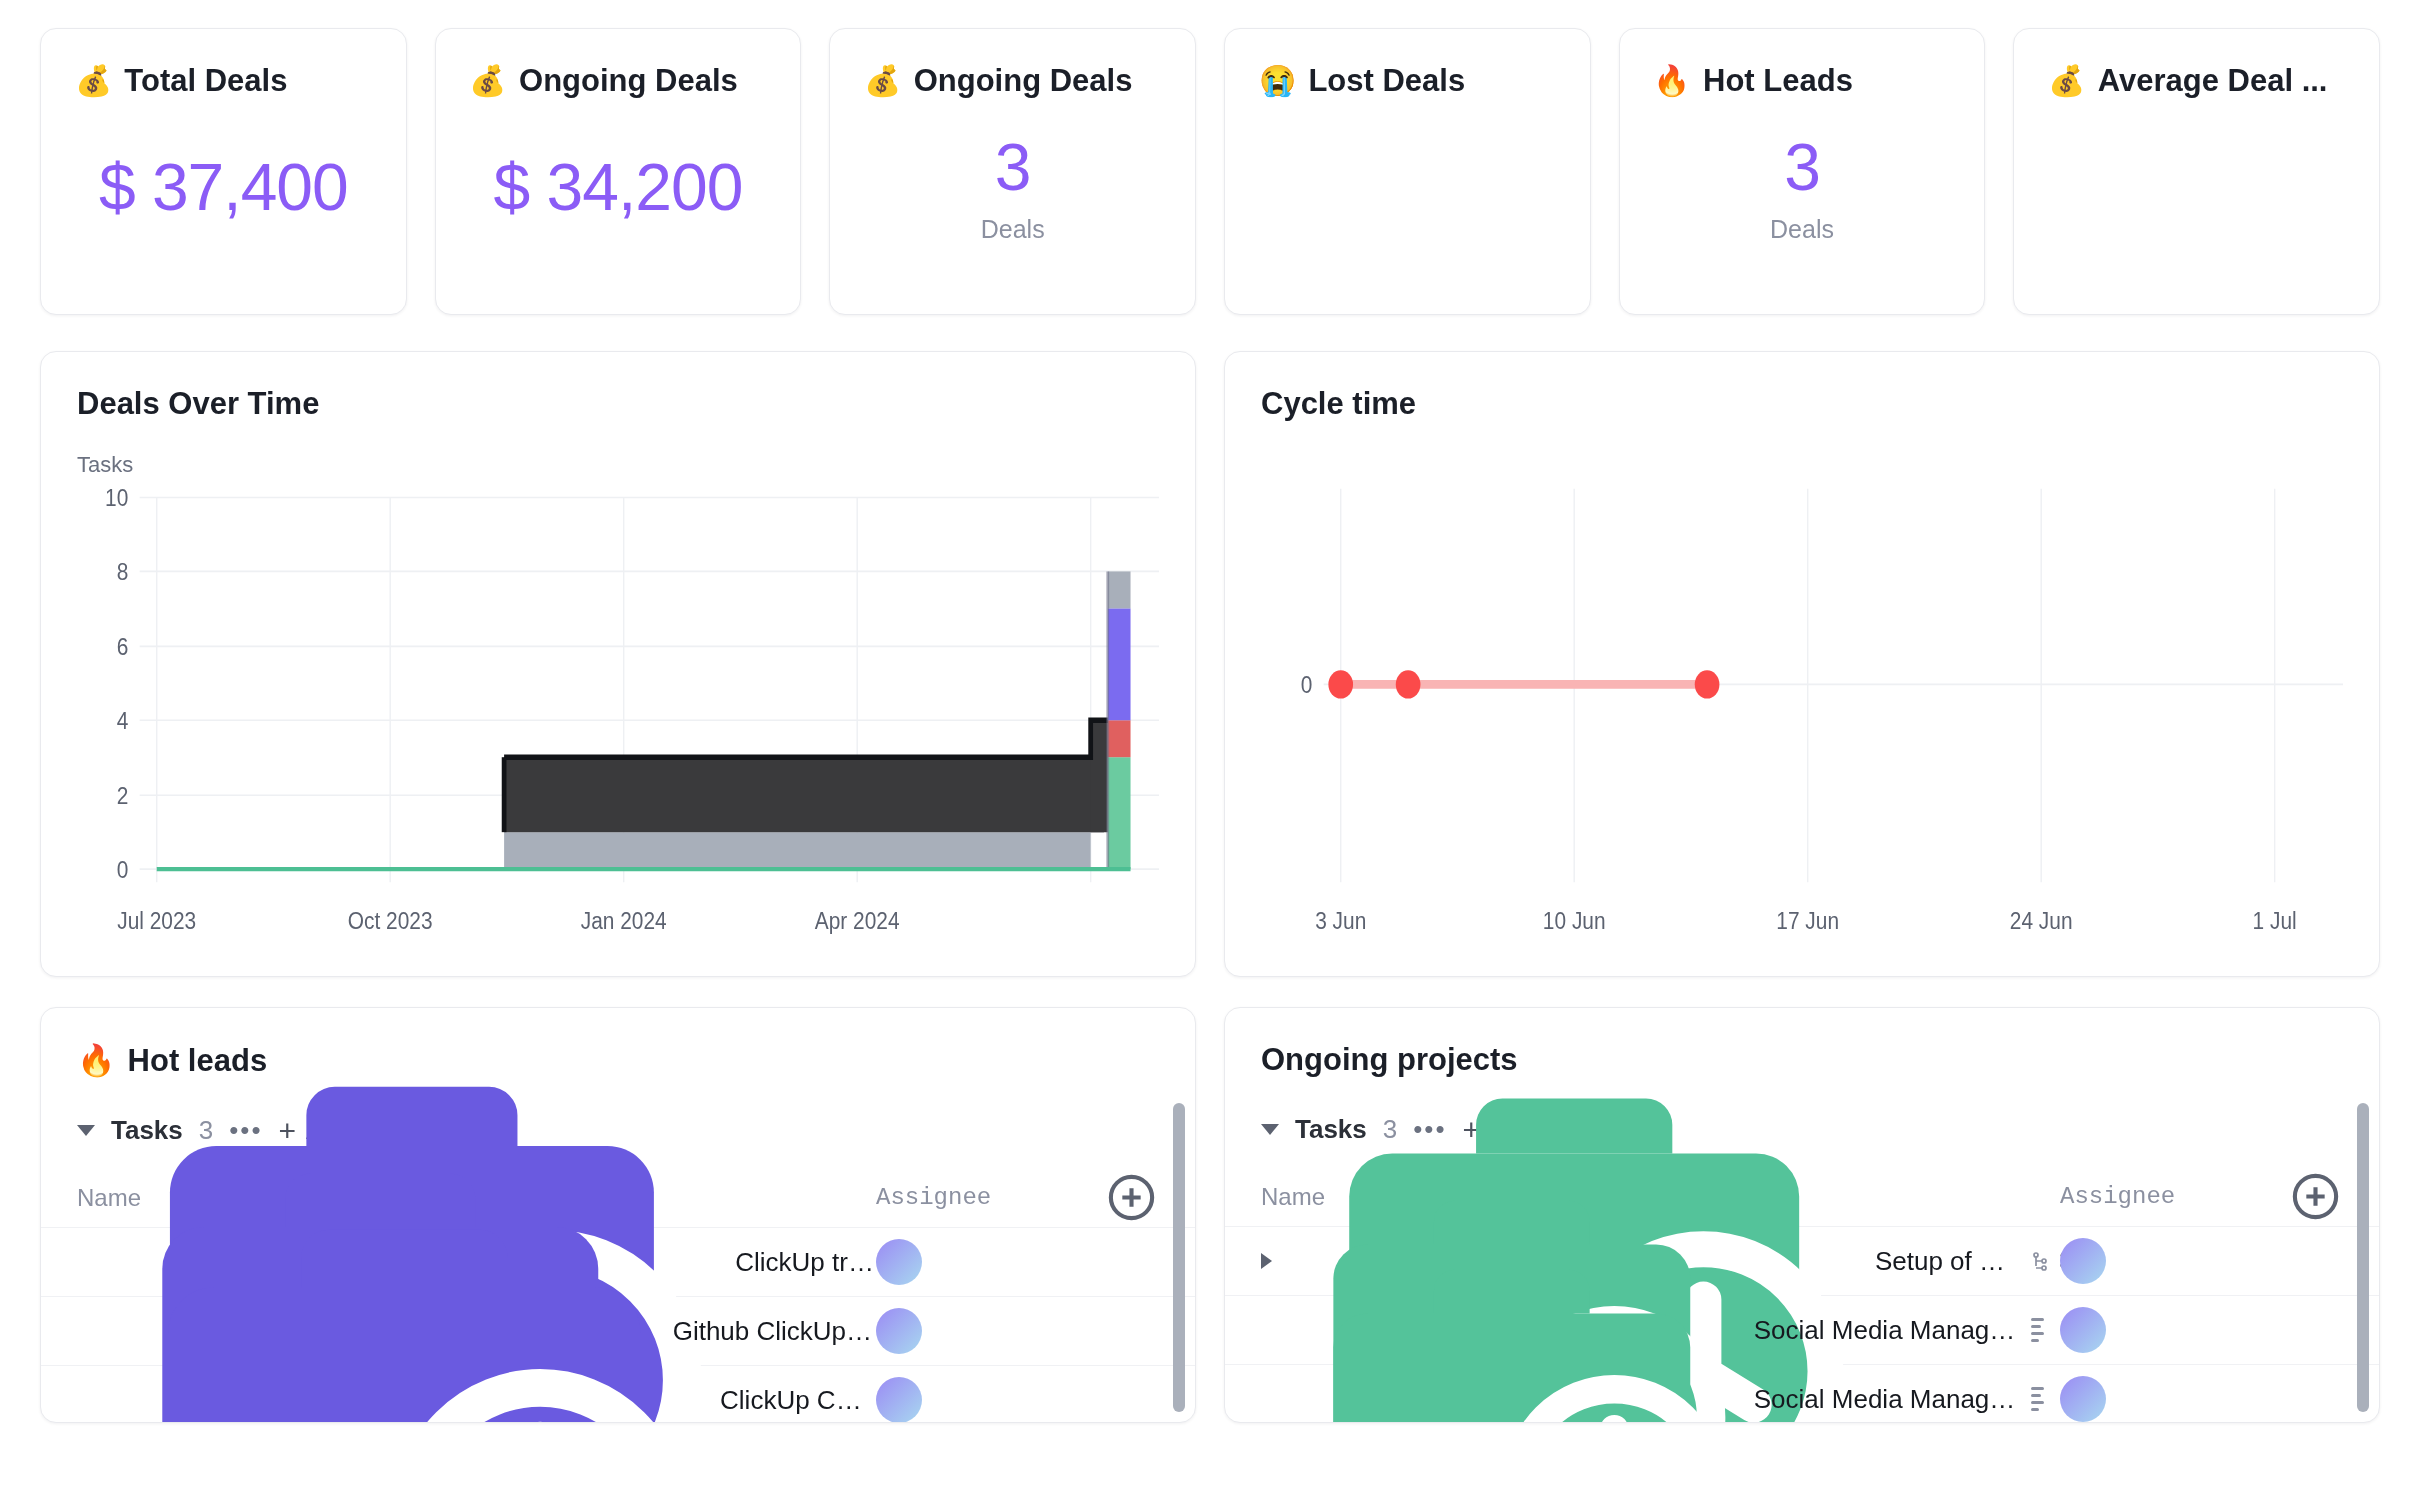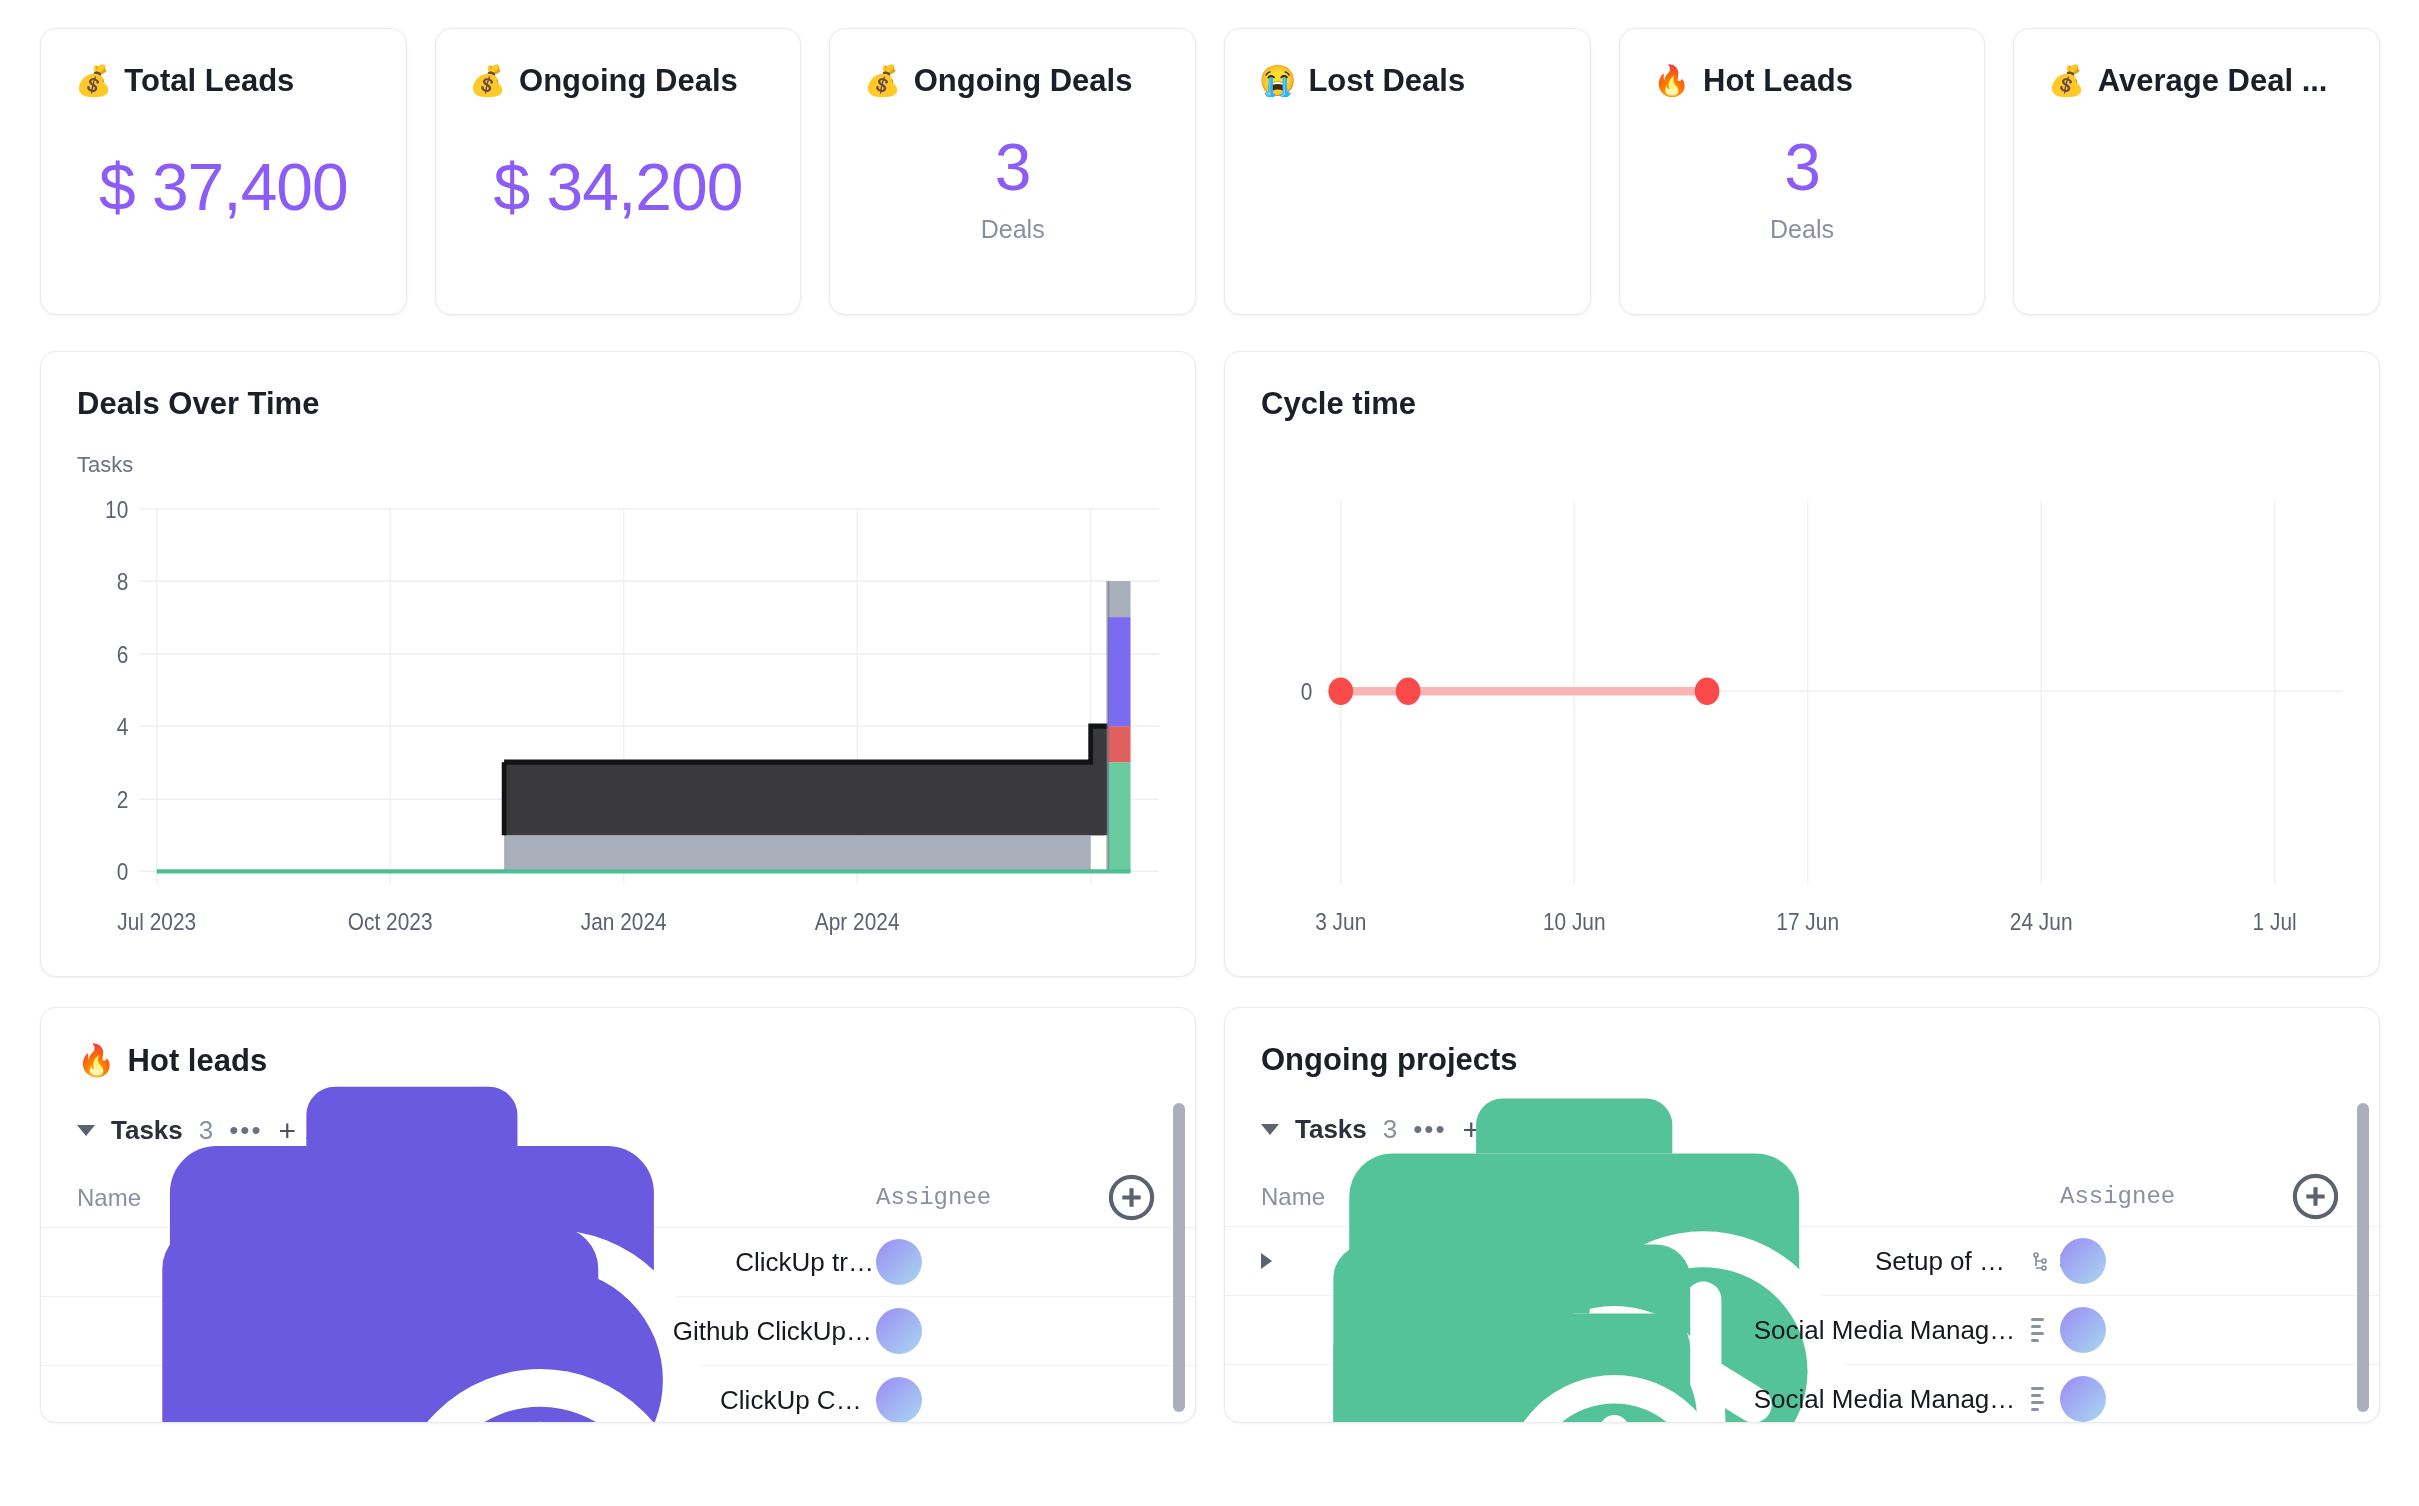--- a/index.html
+++ b/index.html
@@ -40,21 +40,21 @@
   .panel {
     flex: 1 1 0; min-width: 0;
     background: #fff;
     border: 1px solid #e9eaee;
     border-radius: 16px;
     box-shadow: 0 1px 3px rgba(20,20,40,.06);
   }
   .chart-panel { height: 626px; padding: 34px 36px 20px 36px; display: flex; flex-direction: column; }
   .panel-title { font-size: 31px; font-weight: 700; color: #1b1f28; }
   .axis-name { font-size: 22px; color: #6b7180; margin-top: 30px; }
-  .plot-wrap { flex: 1; position: relative; margin-top: 12px; }
+  .plot-wrap { flex: 1; position: relative; margin-top: 0; }
   svg { display: block; width: 100%; height: 100%; overflow: visible; }
   .ytick, .xtick { font-size: 22px; fill: #5c6270; font-family: "Liberation Sans", sans-serif; }
   .ytick { text-anchor: end; }
   .xtick { text-anchor: middle; }
   .grid { stroke: #eef0f3; stroke-width: 1.5; }
 
   
   .list-row { display: flex; gap: 28px; }
   .list-panel { height: 416px; padding: 34px 0 0 0; display: flex; flex-direction: column;
                 overflow: hidden; position: relative; }
@@ -124,21 +124,21 @@
 </head>
 <body>
 
 <div class="dash">
 
   <div class="kpi-row">
 
     <div class="kpi-card">
       <div class="kpi-head">
         <span class="kpi-emoji">💰</span>
-        <span>Total Leads</span>
+        <span>Total Deals</span>
       </div>
       <div class="kpi-body">
         <div class="kpi-value">$ 37,400</div>
       </div>
     </div>
 
     <div class="kpi-card">
       <div class="kpi-head">
         <span class="kpi-emoji">💰</span>
         <span>Ongoing Deals</span>

